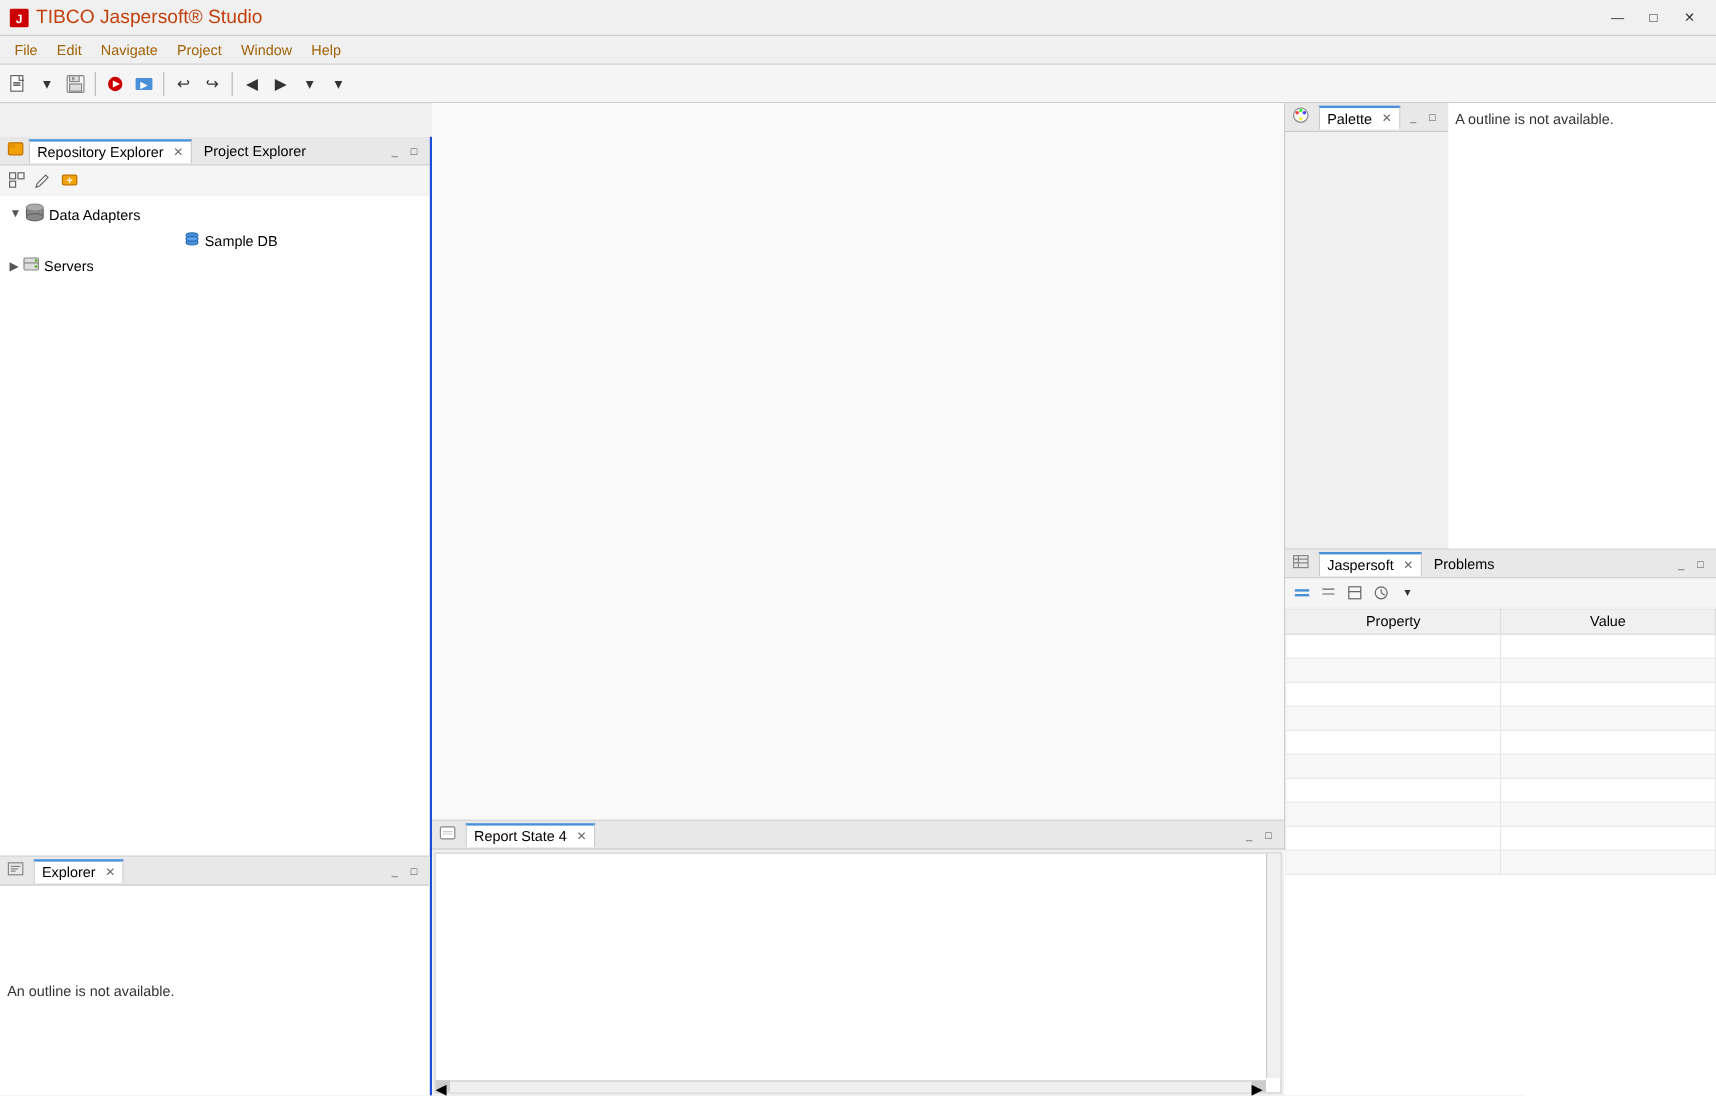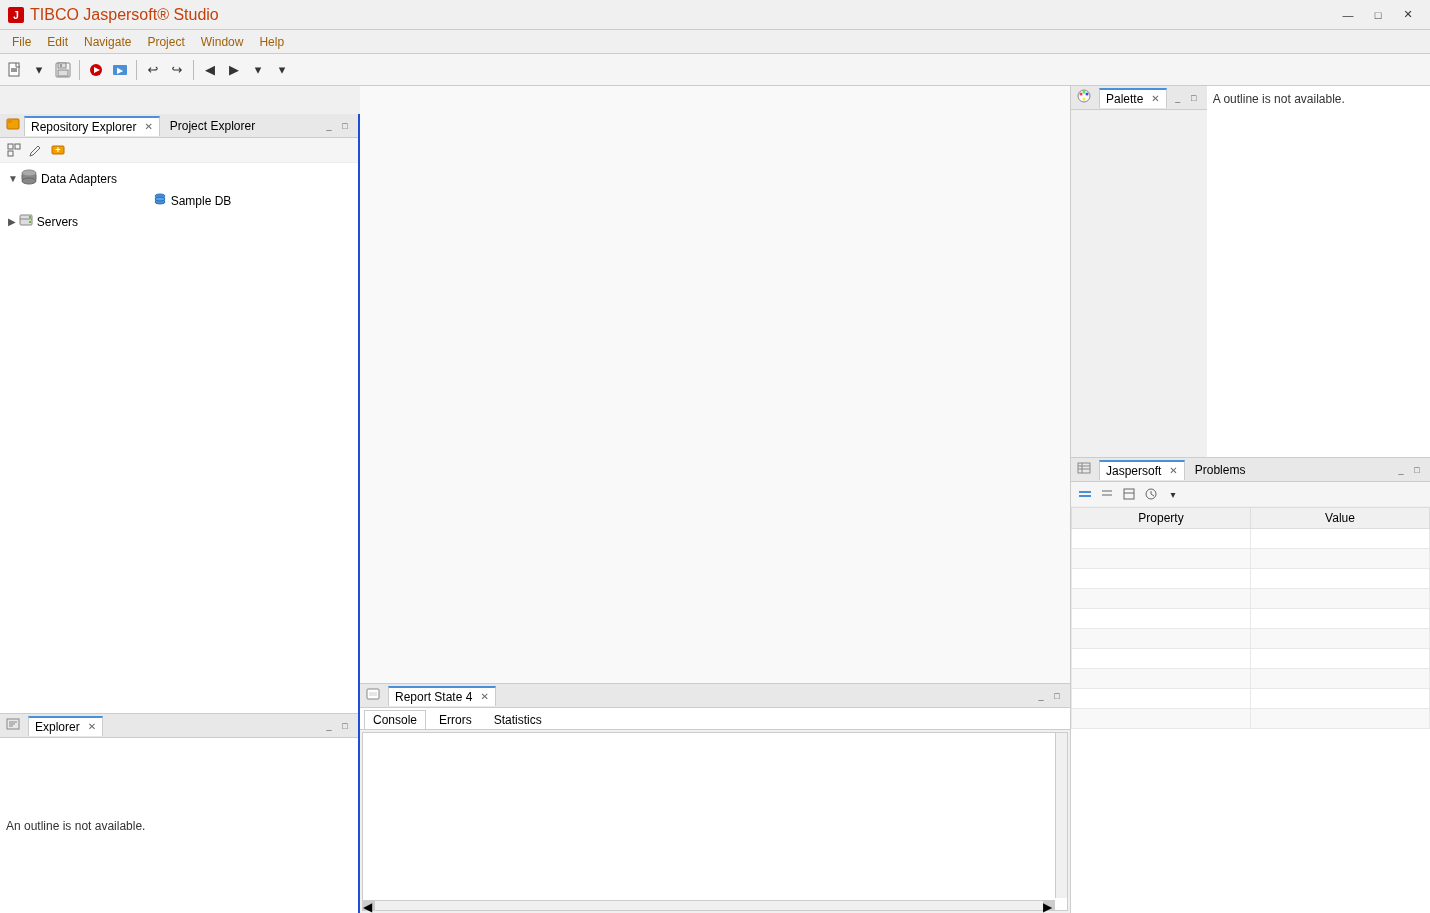--- a/index.html
+++ b/index.html
@@ -464,31 +464,20 @@
         </span>
         <div class="panel-tab active">
           <span>Report State 4</span>
           <span class="close-x">✕</span>
         </div>
         <div class="panel-header-actions">
           <button class="panel-min-btn">_</button>
           <button class="panel-max-btn">□</button>
         </div>
       </div>
-      <div class="report-state-tabs">
-        <div class="rs-tab active">
-          <span>Console</span>
-        </div>
-        <div class="rs-tab">
-          <span>Errors</span>
-        </div>
-        <div class="rs-tab">
-          <span>Statistics</span>
-        </div>
-      </div>
       <div class="rs-content">
         <div style="width:100%; height:100%; background: #fff; border: 1px solid #ccc; position: relative;">
 
           <div style="position:absolute; bottom:0; left:0; right:12px; height:10px; background:#f0f0f0; border-top:1px solid #ccc;">
             <div style="position:absolute; left:0; bottom:0; width:12px; height:10px; background:#ccc; cursor:pointer;">◀</div>
             <div style="position:absolute; right:0; bottom:0; width:12px; height:10px; background:#ccc; cursor:pointer;">▶</div>
           </div>
           <div style="position:absolute; right:0; top:0; bottom:12px; width:12px; background:#f0f0f0; border-left:1px solid #ccc;"></div>
         </div>
       </div>

